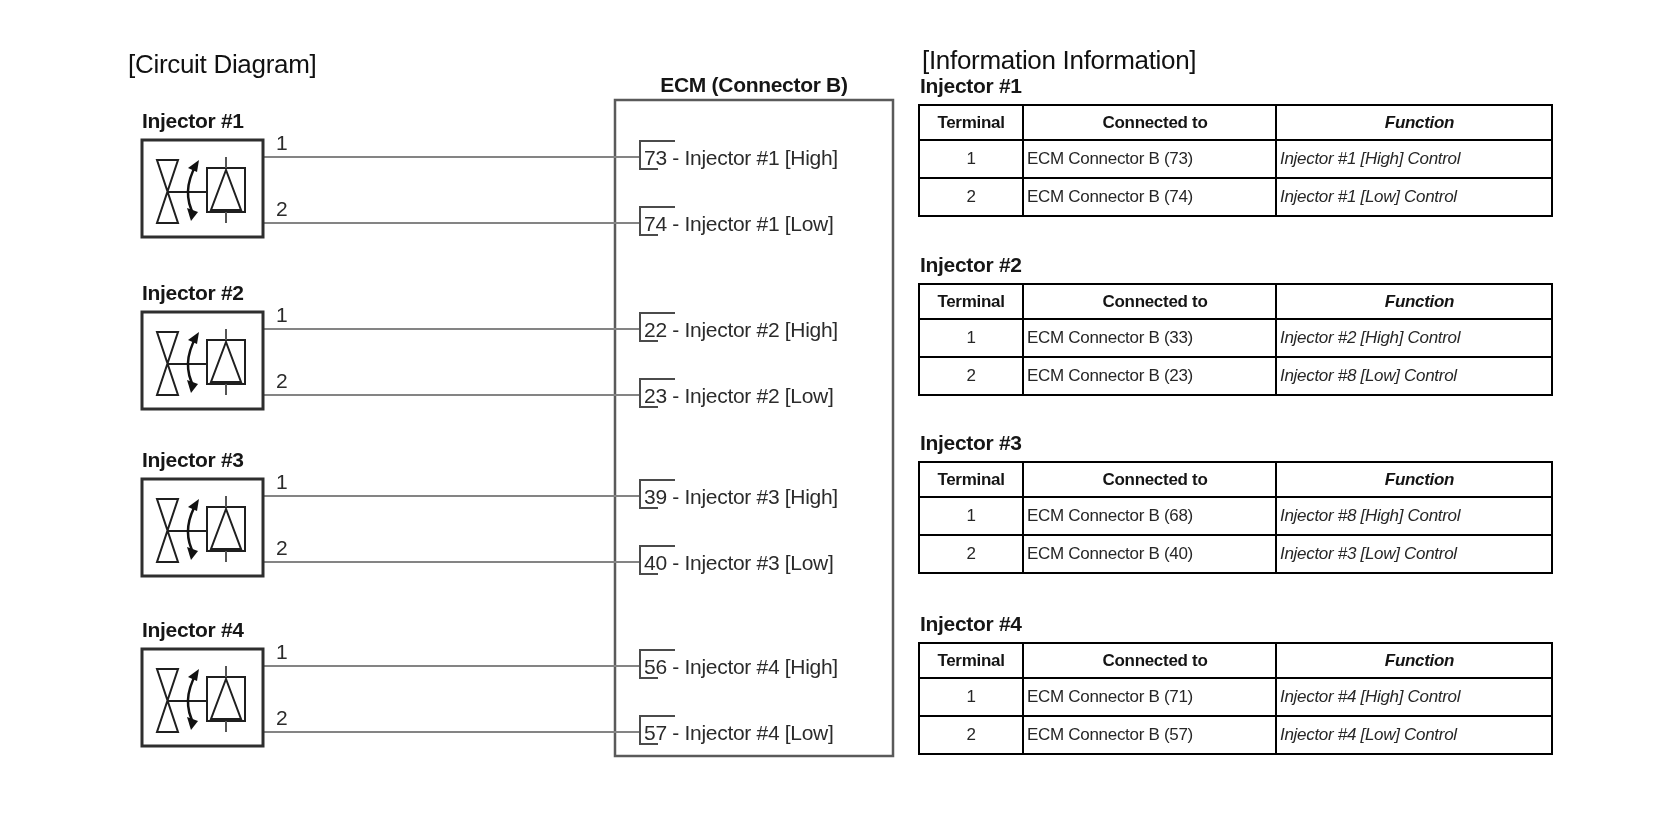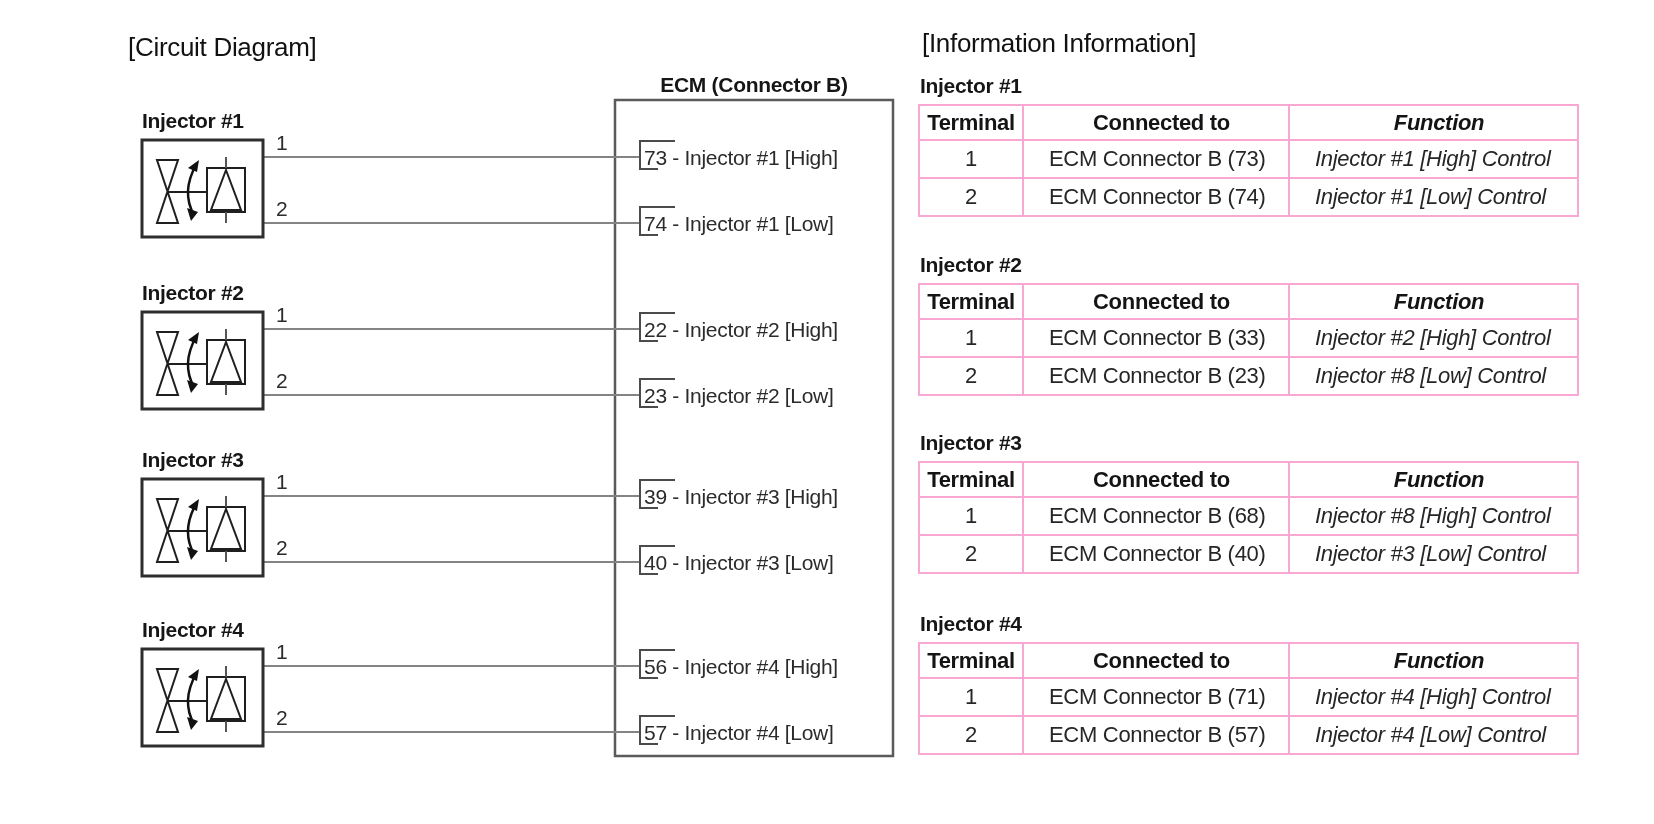--- a/index.html
+++ b/index.html
@@ -2,47 +2,47 @@
 <html><head>
 <meta charset="utf-8">
 <style>
   html,body{margin:0;padding:0;}
   body{
     width:1654px;height:824px;background:#ffffff;position:relative;overflow:hidden;
     font-family:"Liberation Sans","DejaVu Sans",sans-serif;color:#1a1a1a;
     letter-spacing:-0.3px;
   }
   .section-title{
-    position:absolute;font-size:26px;color:#111;white-space:nowrap;
+    position:absolute;font-size:26px;color:#111;white-space:nowrap;margin-top:17px;
   }
   #circuit-title{left:128px;top:32px;}
   #conn-title{left:922px;top:28px;}
 
   #circuit-svg{position:absolute;left:0;top:0;}
   .svg-label{font:bold 21px "Liberation Sans","DejaVu Sans",sans-serif;fill:#161616;letter-spacing:-0.3px;}
   .svg-pin{font:21px "Liberation Sans","DejaVu Sans",sans-serif;fill:#2b2b2b;letter-spacing:-0.3px;}
   .svg-num{font:21px "Liberation Sans","DejaVu Sans",sans-serif;fill:#2b2b2b;}
 
   .conn-group{position:absolute;left:918px;}
   .conn-heading{
     font-size:21px;font-weight:bold;color:#161616;line-height:24px;margin:0 0 6px 2px;white-space:nowrap;
   }
   table.conn-table{
     border-collapse:collapse;table-layout:fixed;background:#fff;
   }
   table.conn-table th,table.conn-table td{
-    border:2px solid #f9a8d4;font-size:22px;white-space:nowrap;overflow:hidden;
+    border:2px solid #000000;font-size:17px;white-space:nowrap;overflow:hidden;
     color:#262626;letter-spacing:-0.3px;
   }
   table.conn-table th{height:31px;font-weight:bold;text-align:center;color:#141414;}
   table.conn-table td{height:34px;}
   .c1{width:100px;text-align:center;}
   .c2{width:238px;}
   .c3{width:261px;font-style:italic;}
-  td.c2,td.c3{text-align:left;padding-left:25px;}
+  td.c2,td.c3{text-align:left;padding-left:3px;}
   th.c2,th.c3{padding-left:12px;}
 </style>
 </head>
 <body>
 
 <div class="section-title" id="circuit-title">[Circuit Diagram]</div>
 <div class="section-title" id="conn-title">[Information Information]</div>
 
 <svg id="circuit-svg" width="920" height="824" viewBox="0 0 920 824">
 

